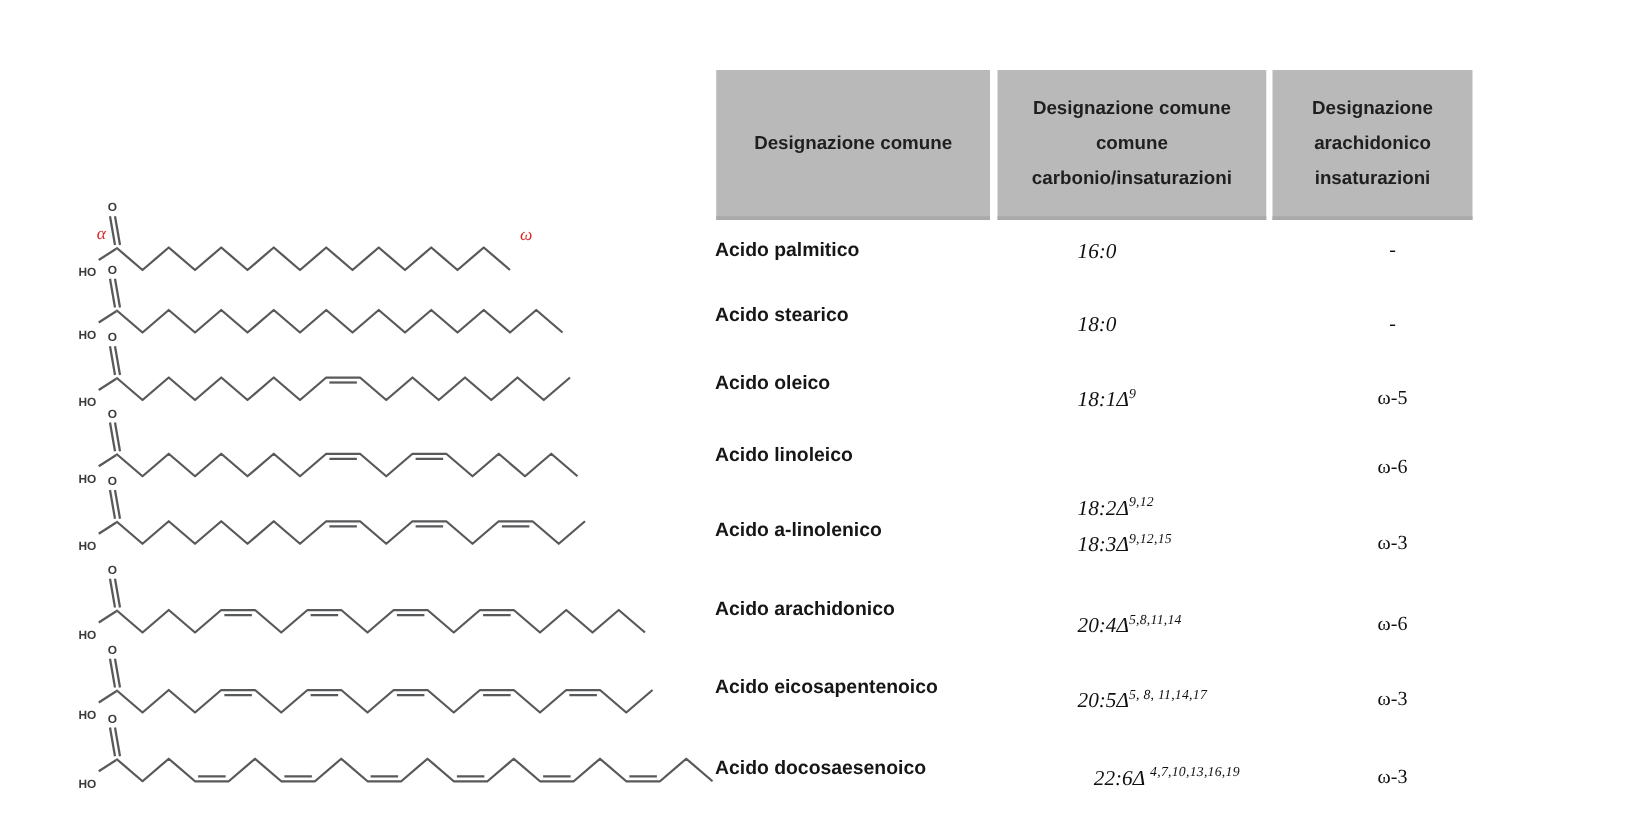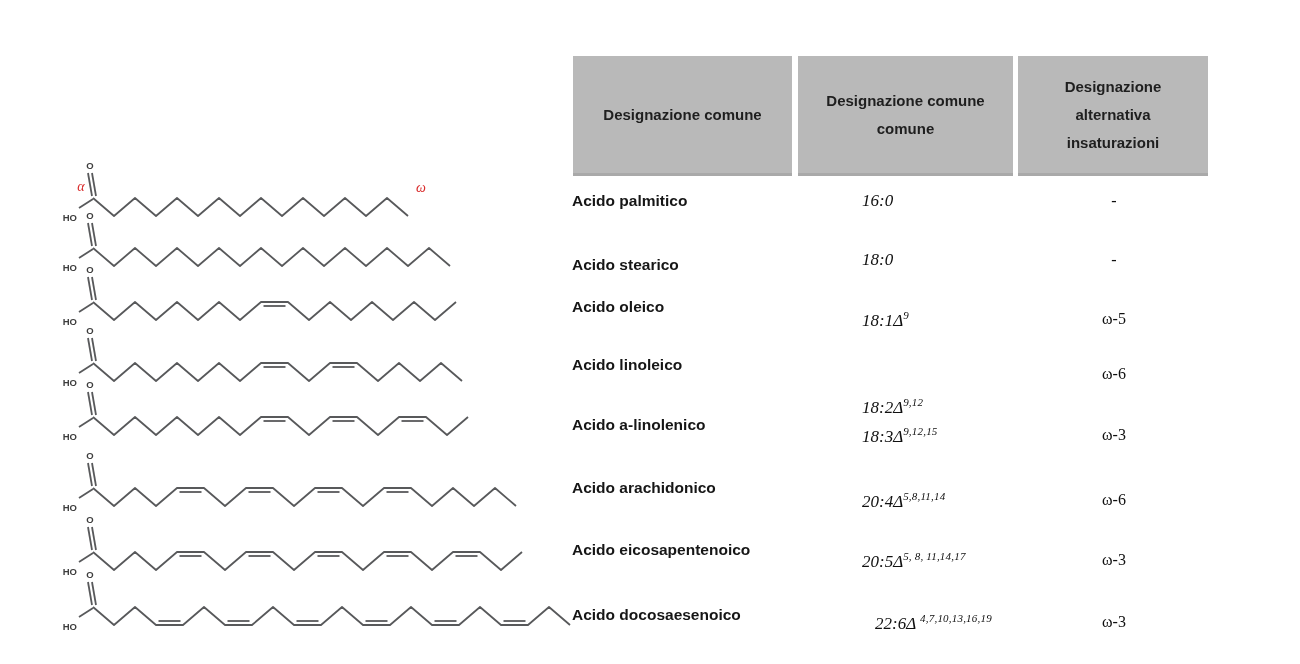--- a/index.html
+++ b/index.html
@@ -129,31 +129,32 @@
         <line x1="463.5" y1="64" x2="485.5" y2="64" class="bond"></line>
       </svg>
     </div>
   <div id="table">
     <div class="hcell" id="h0" style="left:573px;width:219px;">
         <div>Designazione comune</div>
       </div>
     <div class="hcell" id="h1" style="left:798px;width:215px;">
         <div>Designazione comune</div>
         <div>comune</div>
+        <div>carbonio/insaturazioni</div>
       </div>
-    <div class="hcell" id="h2" style="left:1018px;width:190px;">
+    <div class="hcell" id="h2" style="left:1018px;width:160px;">
         <div>Designazione</div>
-        <div>alternativa</div>
+        <div>arachidonico</div>
         <div>insaturazioni</div>
       </div>
     <div id="rows">
         <div class="cell name-cell" style="top: 192px;">Acido palmitico</div>
         <div class="cell notation-cell" style="top: 191px;">16:0</div>
         <div class="cell omega-cell" style="top: 192px;">-</div>
-        <div class="cell name-cell" style="top: 244px; margin-top: 12px;">Acido stearico</div>
+        <div class="cell name-cell" style="top: 244px;">Acido stearico</div>
         <div class="cell notation-cell" style="top: 250px;">18:0</div>
         <div class="cell omega-cell" style="top: 251px;">-</div>
         <div class="cell name-cell" style="top: 298px;">Acido oleico</div>
         <div class="cell notation-cell" style="top: 309px;">18:1Δ<sup>9</sup></div>
         <div class="cell omega-cell" style="top: 310px;">ω-5</div>
         <div class="cell name-cell" style="top: 356px;">Acido linoleico</div>
         <div class="cell notation-cell" style="top: 364px; margin-top: 32px;">18:2Δ<sup>9,12</sup></div>
         <div class="cell omega-cell" style="top: 365px;">ω-6</div>
         <div class="cell name-cell" style="top: 416px; text-align: center;">Acido a-linolenico</div>
         <div class="cell notation-cell" style="top: 425px;">18:3Δ<sup>9,12,15</sup></div>

